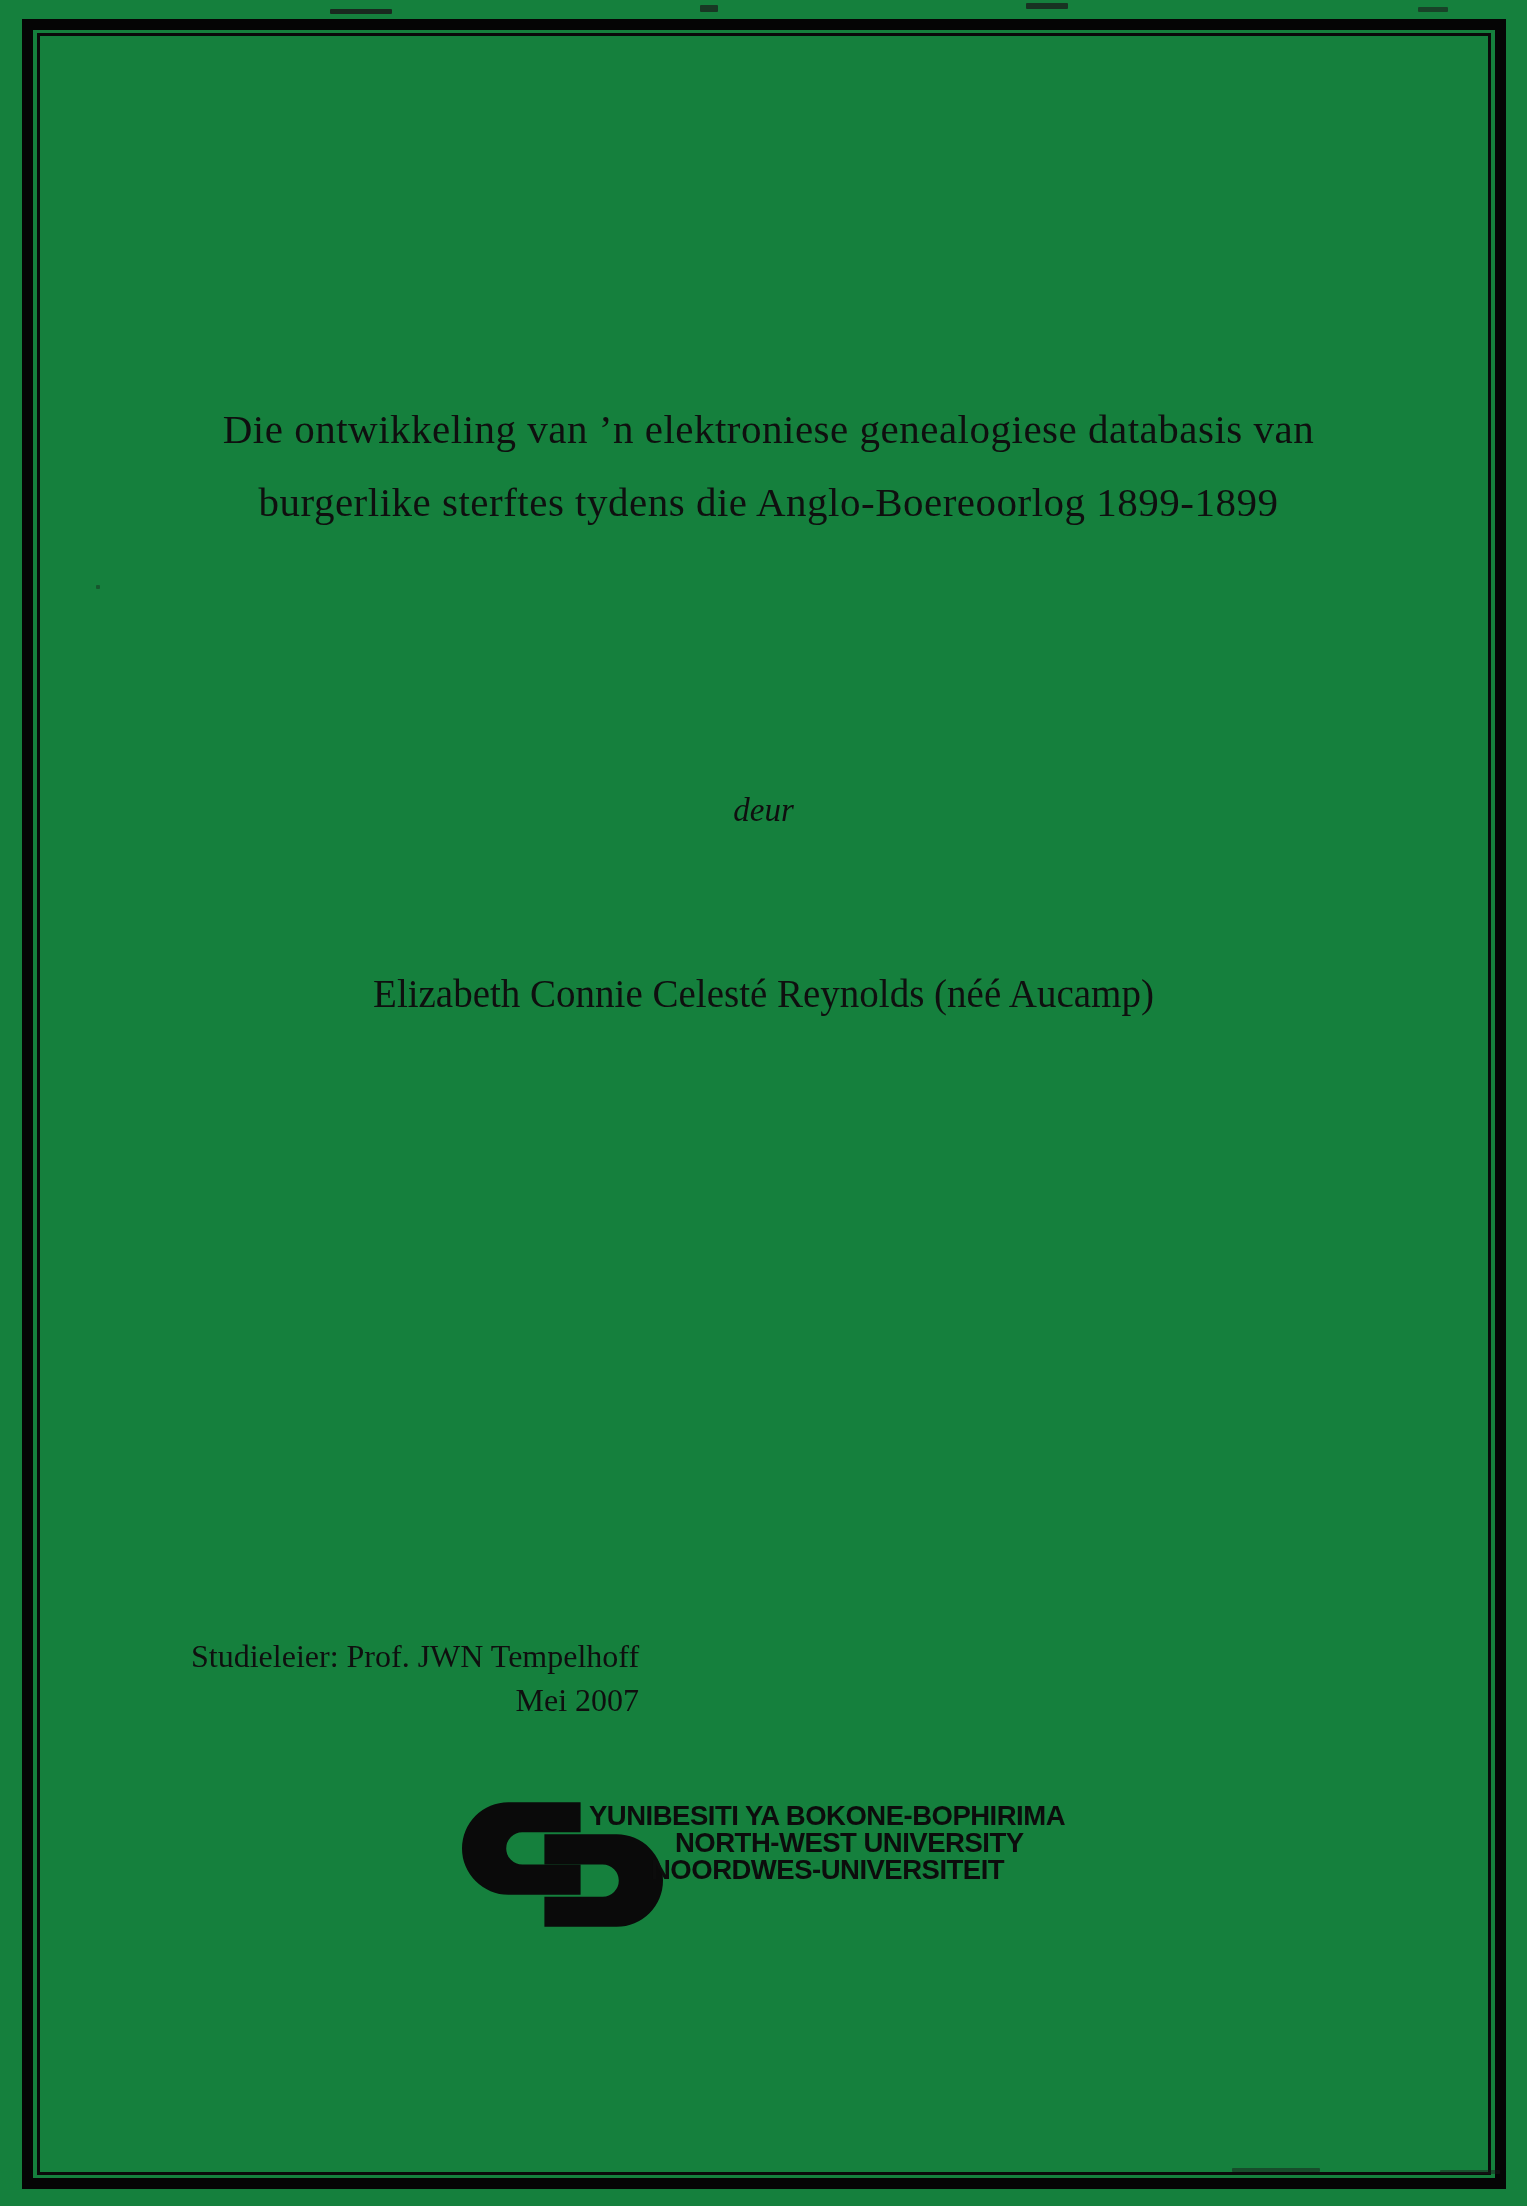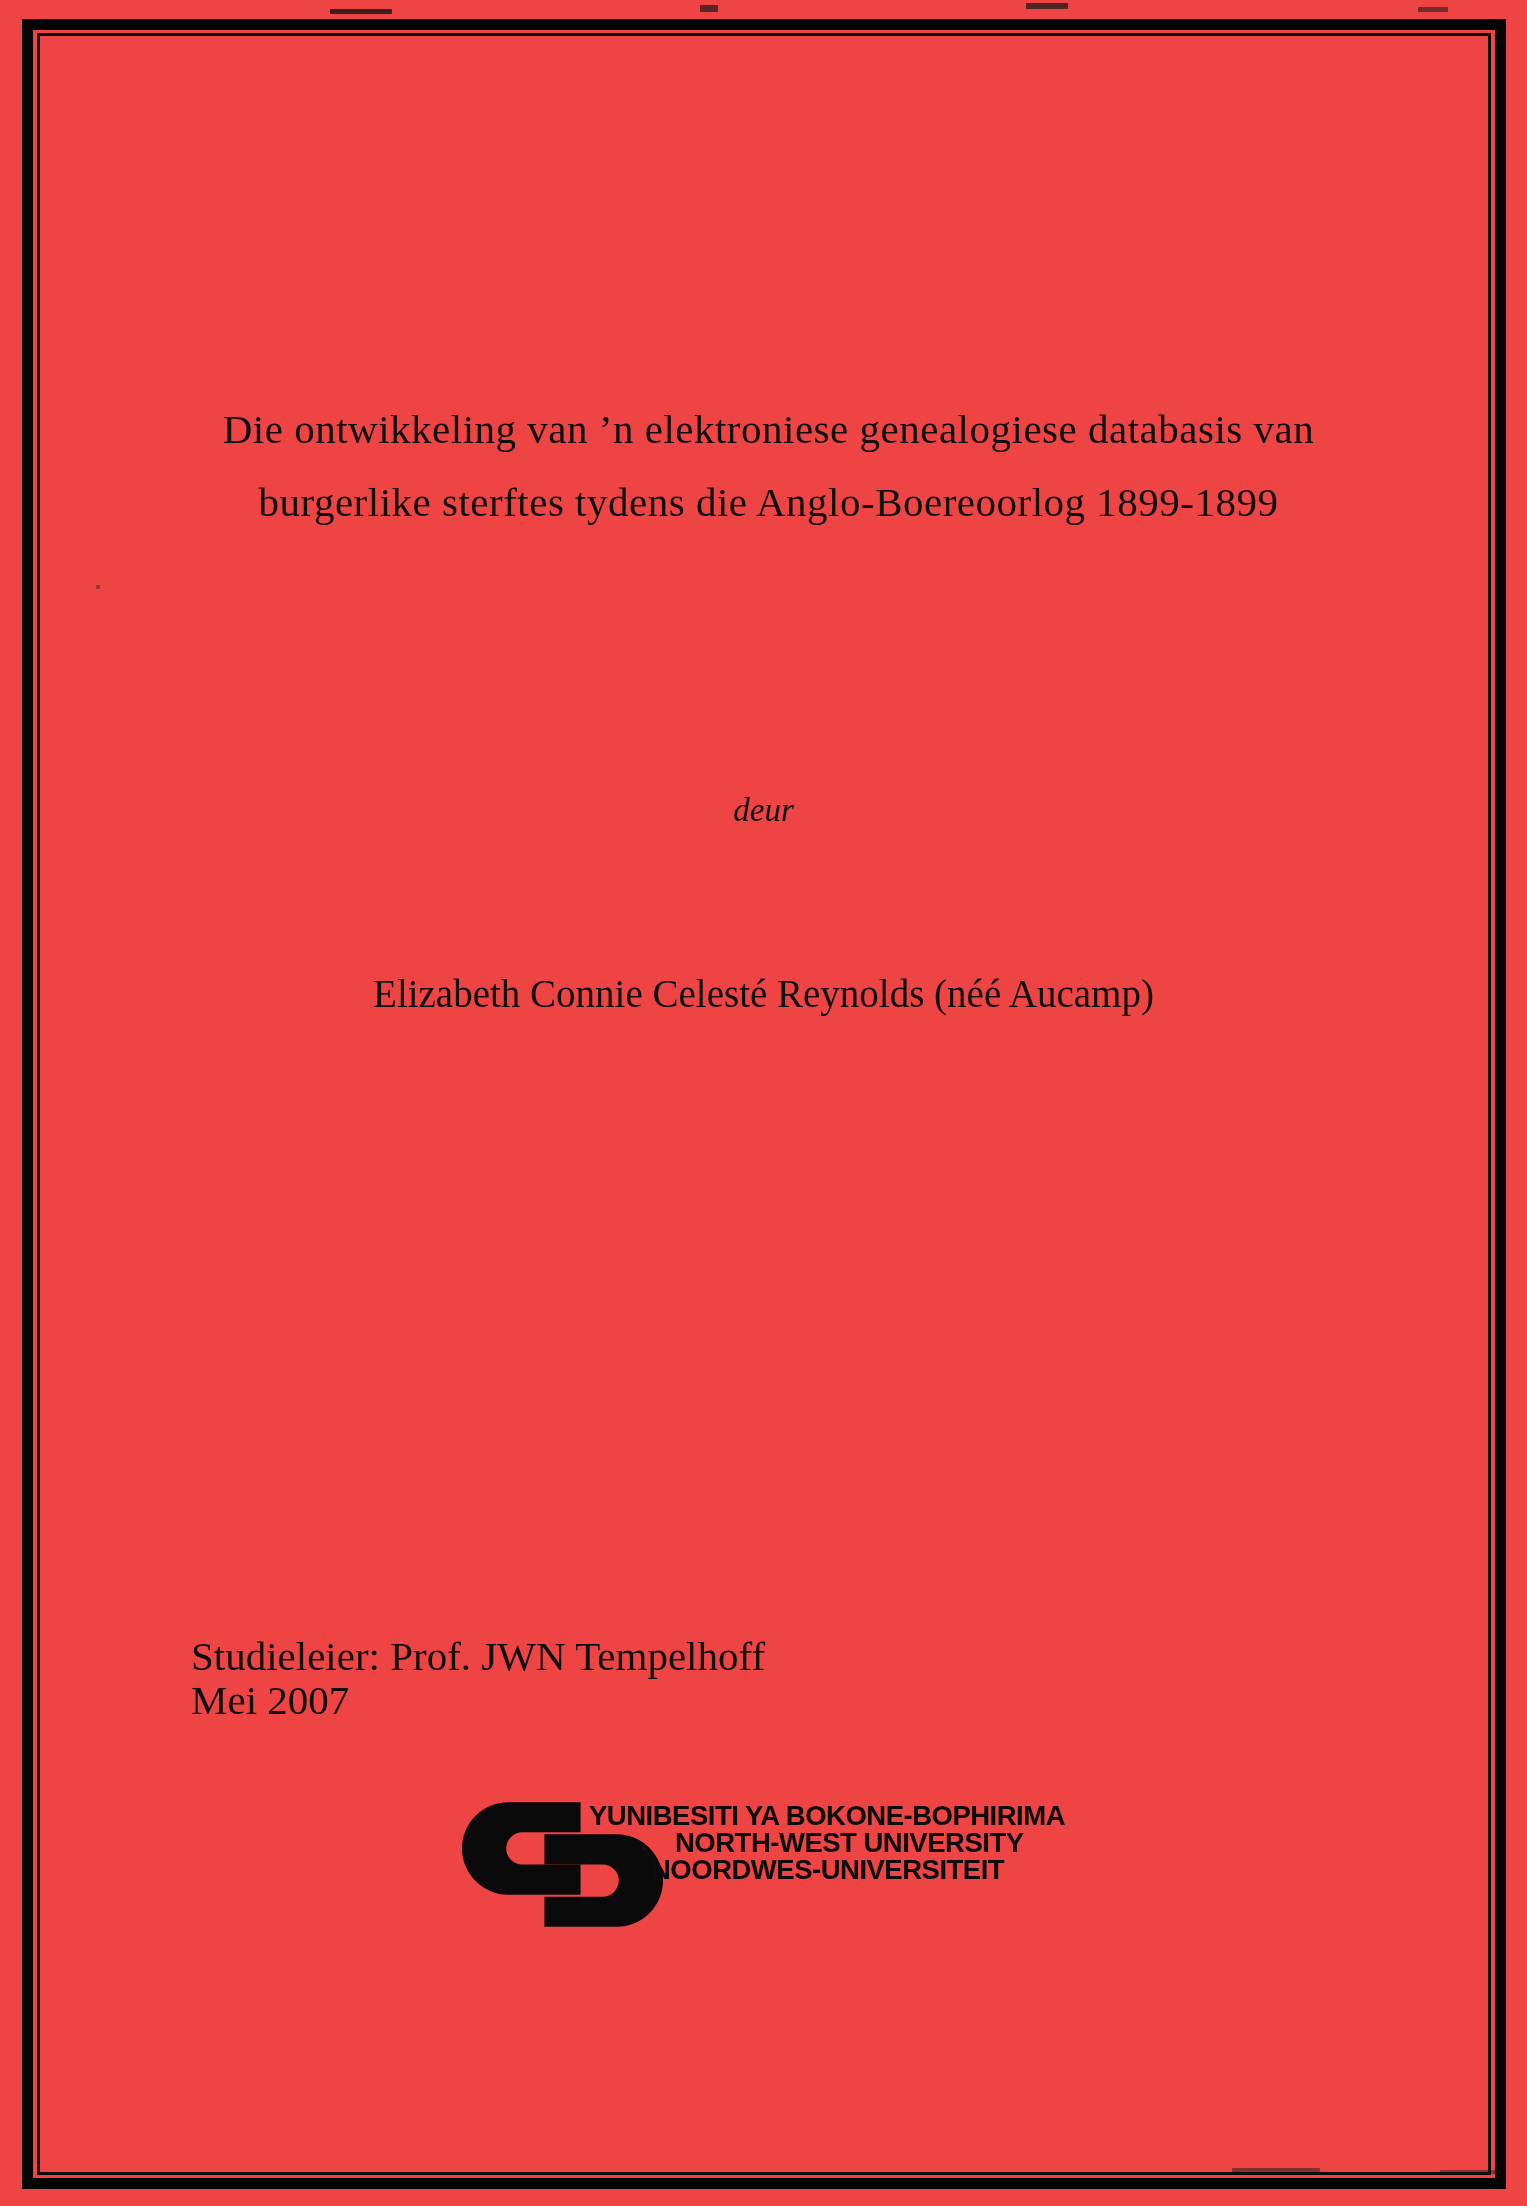--- a/index.html
+++ b/index.html
@@ -4,21 +4,21 @@
 <style>
   html, body {
     margin: 0;
     padding: 0;
     background: #ffffff;
   }
   .scan-page {
     position: relative;
     width: 1527px;
     height: 2206px;
-    background: #ef4444;
+    background: #15803d;
     overflow: hidden;
     font-family: "Liberation Serif", "DejaVu Serif", serif;
     color: #0f0f0f;
   }
   
   .frame-outer {
     position: absolute;
     left: 22px; top: 19px; right: 21px; bottom: 17px;
     border: 11px solid #050505;
     pointer-events: none;
@@ -76,22 +76,23 @@
     line-height: 42px;
   }
   .statement .justified {
     text-align: justify;
     text-align-last: justify;
   }
   .supervisor-block {
     position: absolute;
     top: 1634px;
     left: 191px;
-    font-size: 41px;
+    font-size: 32px;
     line-height: 44px;
+    text-align: right;
   }
   .logo-group {
     position: absolute;
     top: 1800px;
     left: 462px;
     width: 700px;
     height: 140px;
   }
   .logo-mark {
     position: absolute;

